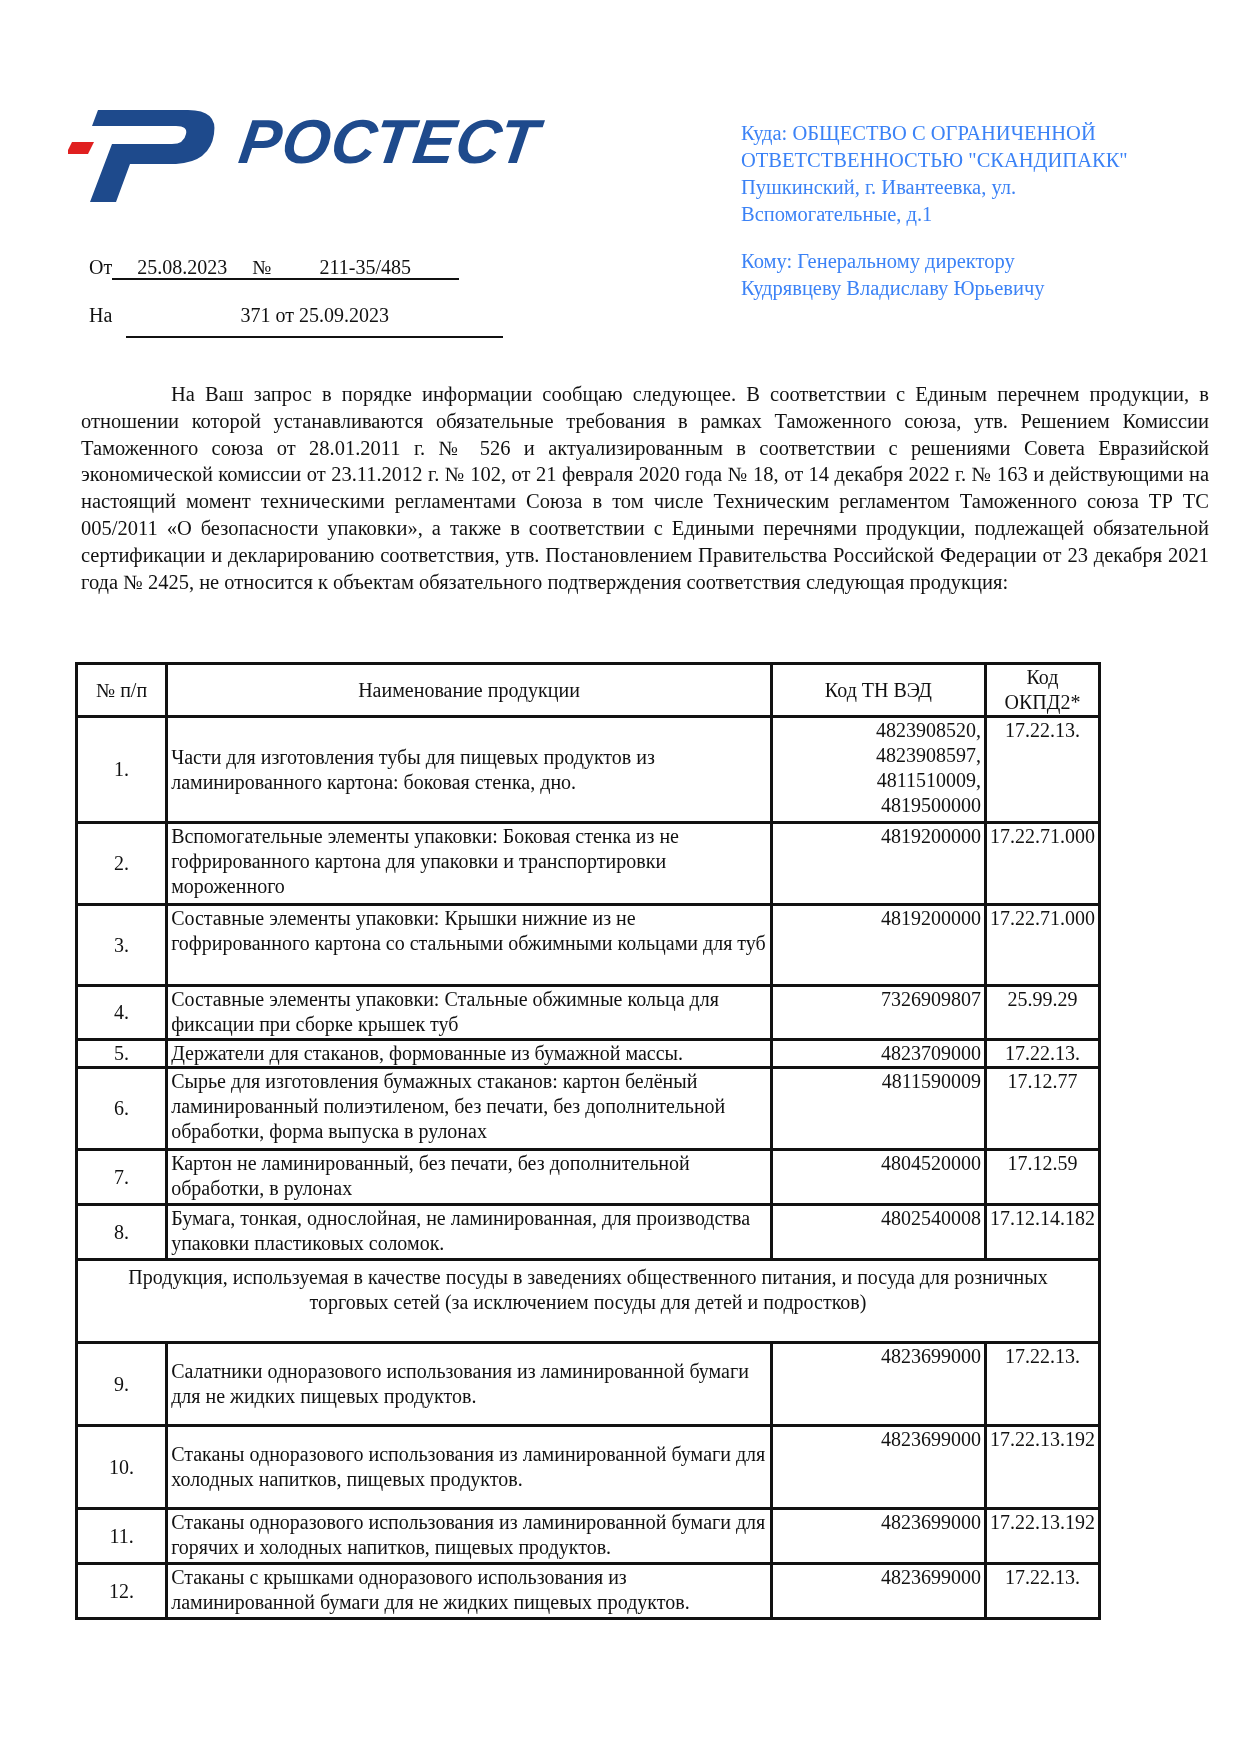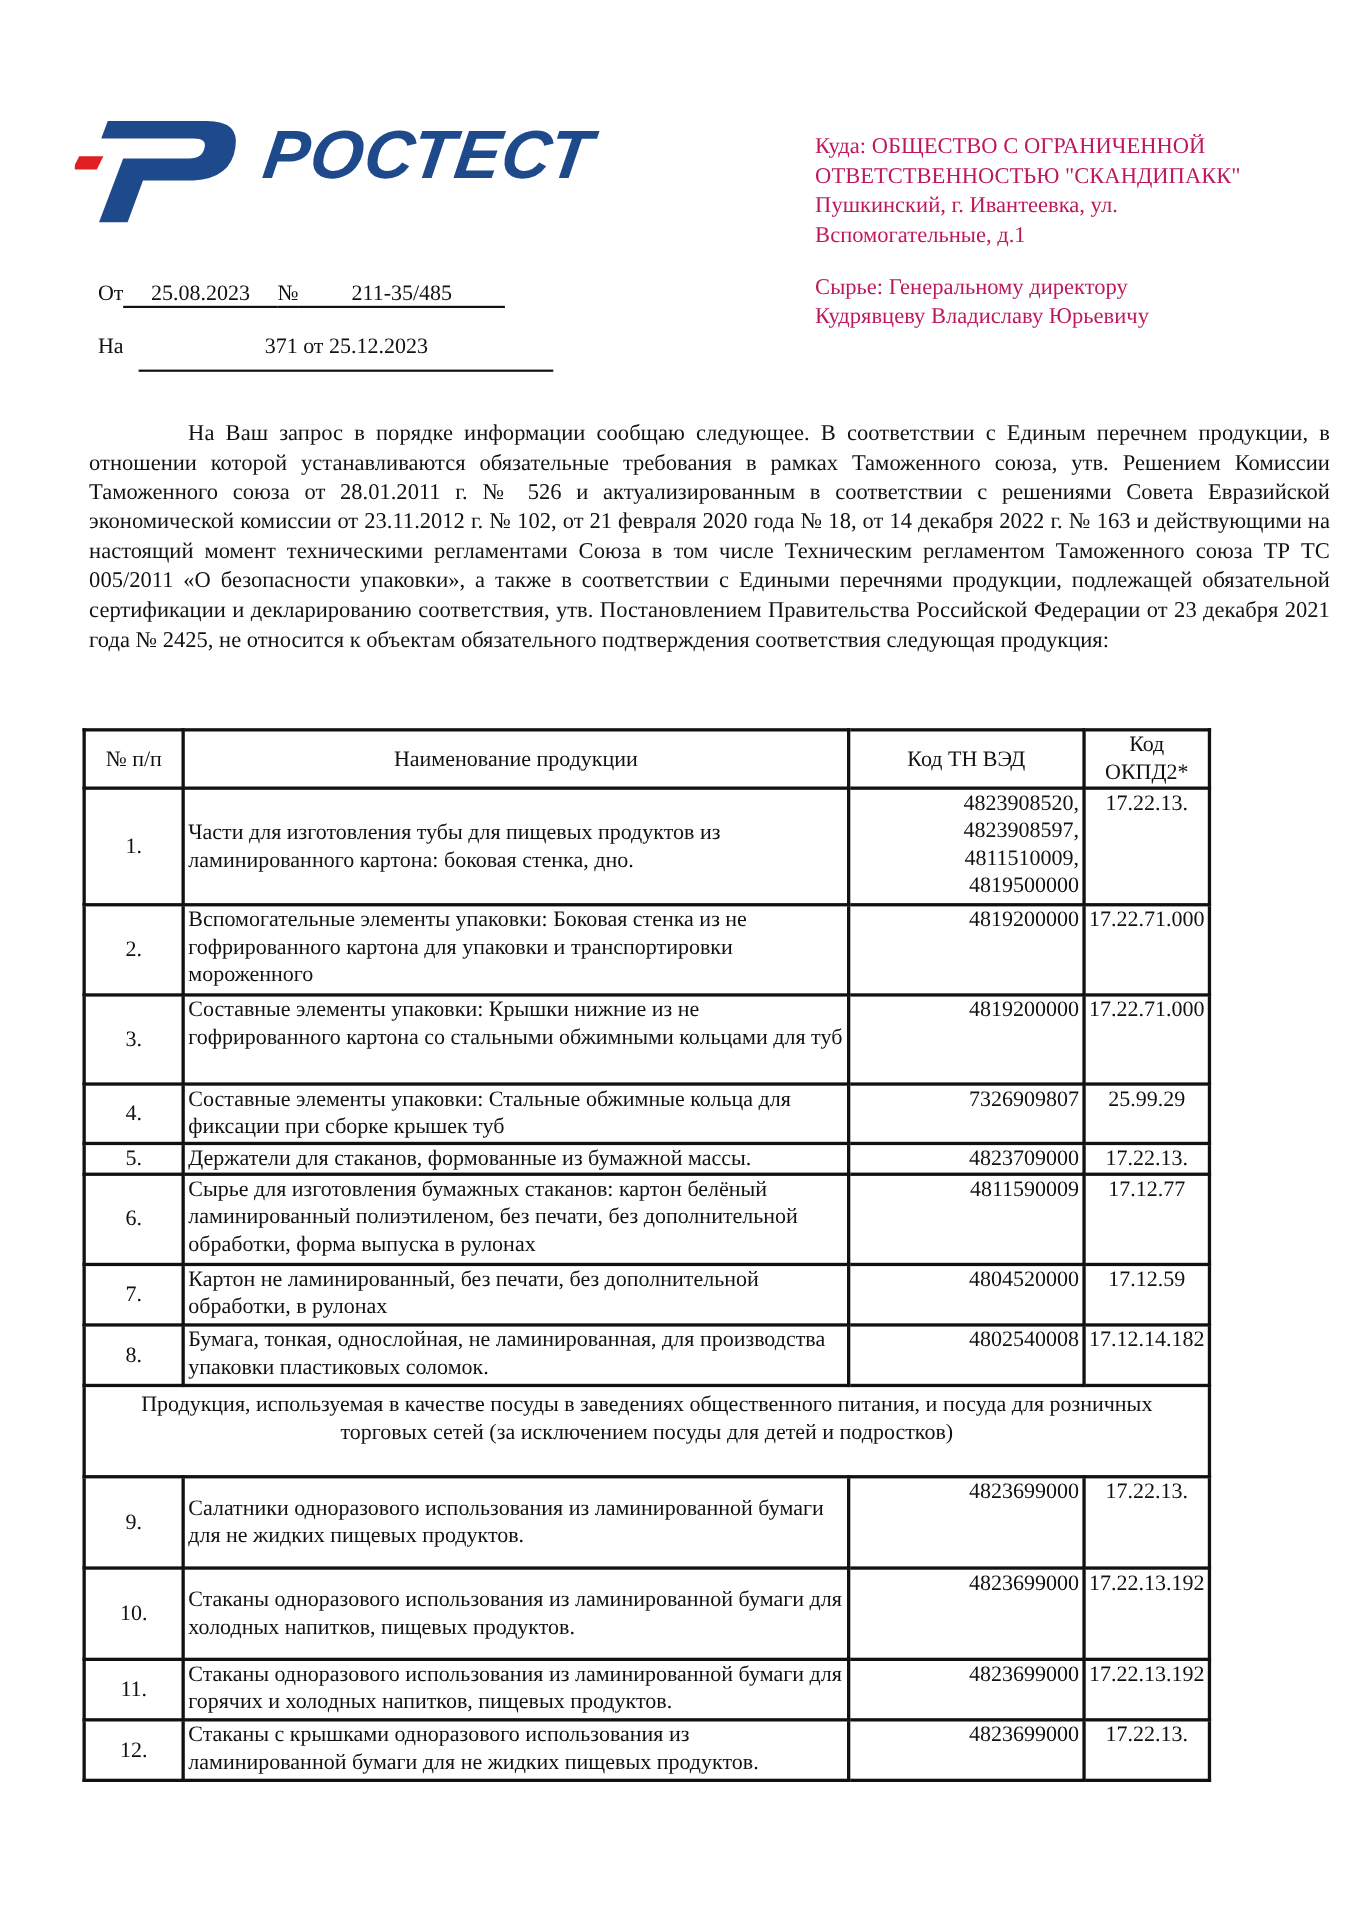--- a/index.html
+++ b/index.html
@@ -2,21 +2,21 @@
 <html><head>
 <meta charset="utf-8">
 <style>
   html, body { margin: 0; padding: 0; background: #ffffff; }
   body { width: 1241px; height: 1754px; position: relative; overflow: hidden;
          font-family: "Liberation Serif", "DejaVu Serif", serif; color: #111; }
   .logo { position: absolute; left: 68px; top: 104px; width: 470px; height: 100px; }
   .logo-text { position: absolute; left: 172px; top: 2px; font-family: "Liberation Sans", "DejaVu Sans", sans-serif;
                font-weight: bold; font-style: italic; font-size: 62px; color: #1e4a8c; letter-spacing: 1px;
                transform: skewX(-8deg); line-height: 72px; }
-  .recipient { position: absolute; left: 741px; top: 120px; width: 470px; font-size: 20.5px; line-height: 27px; color: #be185d; }
+  .recipient { position: absolute; left: 741px; top: 120px; width: 470px; font-size: 20.5px; line-height: 27px; color: #3b82f6; }
   .recipient .gap { height: 20px; }
   .ref { position: absolute; left: 89px; font-size: 20px; color: #111; white-space: nowrap; }
   .ref .ul { display: inline-block; border-bottom: 2px solid #111; text-align: center; line-height: 22px; }
   .body-text { position: absolute; left: 81px; top: 381px; width: 1128px; font-size: 20.5px; line-height: 26.8px;
                text-align: justify; text-indent: 90px; }
   table.products { position: absolute; left: 75px; top: 662px; width: 1026px; border-collapse: collapse;
                    font-size: 20px; line-height: 25px; }
   table.products td, table.products th { border: 3px solid #111; vertical-align: top; padding: 0 3px; font-weight: normal; }
   table.products th { text-align: center; vertical-align: middle; }
   td.num { text-align: center; vertical-align: middle !important; width: 85px; }
@@ -37,29 +37,29 @@
   </svg>
   <div class="logo-text">РОСТЕСТ</div>
 </div>
 
 <div class="recipient">
   <div>Куда: ОБЩЕСТВО С ОГРАНИЧЕННОЙ</div>
   <div>ОТВЕТСТВЕННОСТЬЮ  "СКАНДИПАКК"</div>
   <div>Пушкинский, г. Ивантеевка, ул.</div>
   <div>Вспомогательные, д.1</div>
   <div class="gap"></div>
-  <div>Сырье: Генеральному директору</div>
+  <div>Кому: Генеральному директору</div>
   <div>Кудрявцеву Владиславу Юрьевичу</div>
 </div>
 
 <div class="ref" style="top:256px;">
   <span>От</span><span class="ul" style="width:140px;">25.08.2023</span><span style="border-bottom:2px solid #111;">№</span><span class="ul" style="width:188px;">211-35/485</span>
 </div>
 <div class="ref" style="top:304px;">
-  <span>На</span><span style="display:inline-block;width:14px;"></span><span class="ul" style="width:377px;padding-bottom:10px;">371 от 25.12.2023</span>
+  <span>На</span><span style="display:inline-block;width:14px;"></span><span class="ul" style="width:377px;padding-bottom:10px;">371 от 25.09.2023</span>
 </div>
 
 <div class="body-text">На Ваш запрос в порядке информации сообщаю следующее. В соответствии с Единым перечнем продукции, в отношении которой устанавливаются обязательные требования в рамках Таможенного союза, утв. Решением Комиссии Таможенного союза от 28.01.2011 г. № 526 и актуализированным в соответствии с решениями Совета Евразийской экономической комиссии от 23.11.2012 г. № 102, от 21 февраля 2020 года № 18, от 14 декабря 2022 г. № 163 и действующими на настоящий момент техническими регламентами Союза в том числе Техническим регламентом Таможенного союза ТР ТС 005/2011 «О безопасности упаковки», а также в соответствии с Едиными перечнями продукции, подлежащей обязательной сертификации и декларированию соответствия, утв. Постановлением Правительства Российской Федерации от 23 декабря 2021 года № 2425, не относится к объектам обязательного подтверждения соответствия следующая продукция:</div>
 
 <table class="products">
   <thead>
     <tr style="height:30px;">
       <th>№ п/п</th>
       <th>Наименование продукции</th>
       <th>Код ТН ВЭД</th>

